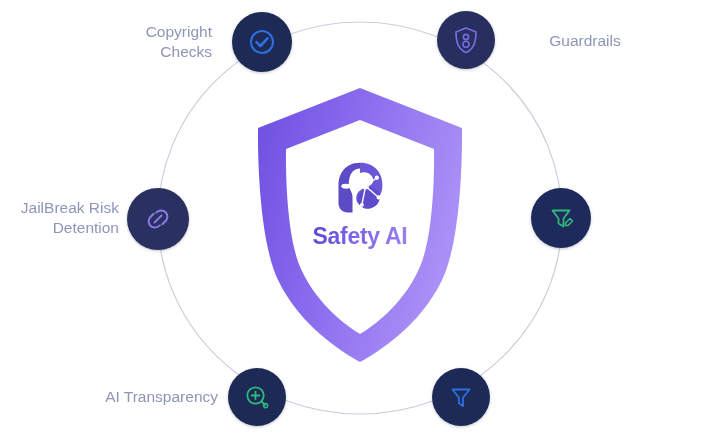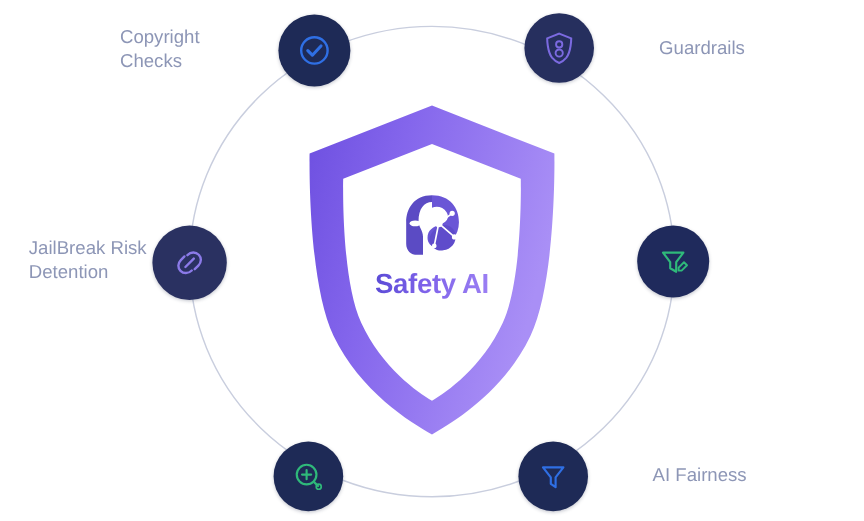--- a/index.html
+++ b/index.html
@@ -70,21 +70,21 @@
   
   .node-label {
     position: absolute;
     color: #8d96b6;
     font-size: 15.5px;
     line-height: 20px;
     white-space: pre-line;
     font-family: "Liberation Sans", sans-serif;
   }
   .lbl-right { text-align: center; }
-  .lbl-left  { }
+  .lbl-left  { text-align: right; }
 </style>
 </head>
 <body>
 
 <div id="infographic">
 
   <svg id="ring-svg" viewBox="0 0 720 434">
     <ellipse cx="360" cy="218" rx="202" ry="196" fill="none" stroke="#c9cede" stroke-width="1.2"></ellipse>
   </svg>
 
@@ -144,34 +144,34 @@
       <path d="M6.5 7.5 L23.5 7.5 L17.5 15.5 L17.5 23.5 L12.5 20.5 L12.5 15.5 Z" fill="none" stroke="#2fb97a" stroke-width="1.8" stroke-linejoin="round"></path>
       <path d="M24 15.5 L19.5 20 L19.5 22.5 L22 22.5 L26.5 18 Z" fill="none" stroke="#2fb97a" stroke-width="1.6" stroke-linejoin="round"></path>
     </svg>
   </div>
 
   <div class="node" style="left:432px; top:368px; width:58px; height:58px; background:#1e2a56;">
     <svg width="28" height="28" viewBox="0 0 28 28">
       <path d="M5.5 6.5 L22.5 6.5 L16 14.8 L16 23 L12 20.2 L12 14.8 Z" fill="none" stroke="#2f6fe4" stroke-width="1.8" stroke-linejoin="round"></path>
     </svg>
   </div>
-  <div class="node-label lbl-right" style="left:508px; top:387px; width:150px;">AI Fairness</div>
 
   <div class="node" style="left:228px; top:368px; width:58px; height:58px; background:#1e2a56;">
     <svg width="30" height="30" viewBox="0 0 30 30">
       <circle cx="13.5" cy="13.5" r="8.2" fill="none" stroke="#2fb97a" stroke-width="1.8"></circle>
       <path d="M13.5 9.7 L13.5 17.3 M9.7 13.5 L17.3 13.5" stroke="#2fb97a" stroke-width="1.8" stroke-linecap="round"></path>
       <path d="M19.6 19.6 L23 23" stroke="#2fb97a" stroke-width="1.9" stroke-linecap="round"></path>
       <circle cx="23.6" cy="23.6" r="2.1" fill="none" stroke="#2fb97a" stroke-width="1.4"></circle>
     </svg>
   </div>
+  <div class="node-label lbl-left" style="left:70px; top:387px; width:148px;">AI Transparency</div>
 
   <div class="node" style="left:127px; top:188px; width:62px; height:62px; background:#2a3161;">
     <svg width="30" height="30" viewBox="0 0 30 30">
       <path d="M13.2 8.6 C16.1 5.7 20.2 5.9 22.6 8.3 C25 10.7 25 14.6 22.3 17.3 L19.3 20.3" fill="none" stroke="#8b7ae8" stroke-width="2" stroke-linecap="round"></path>
       <path d="M16.8 21.4 C13.9 24.3 9.8 24.1 7.4 21.7 C5 19.3 5 15.4 7.7 12.7 L10.7 9.7" fill="none" stroke="#8b7ae8" stroke-width="2" stroke-linecap="round"></path>
       <path d="M11.5 18.5 L18.5 11.5" fill="none" stroke="#8b7ae8" stroke-width="2" stroke-linecap="round"></path>
     </svg>
   </div>
-  <div class="node-label lbl-left" style="left:12px; top:198px; width:118px;padding-left:12px;">JailBreak Risk
+  <div class="node-label lbl-left" style="left:1px; top:198px; width:118px;">JailBreak Risk
 Detention</div>
 
 </div>
 
 </body></html>

